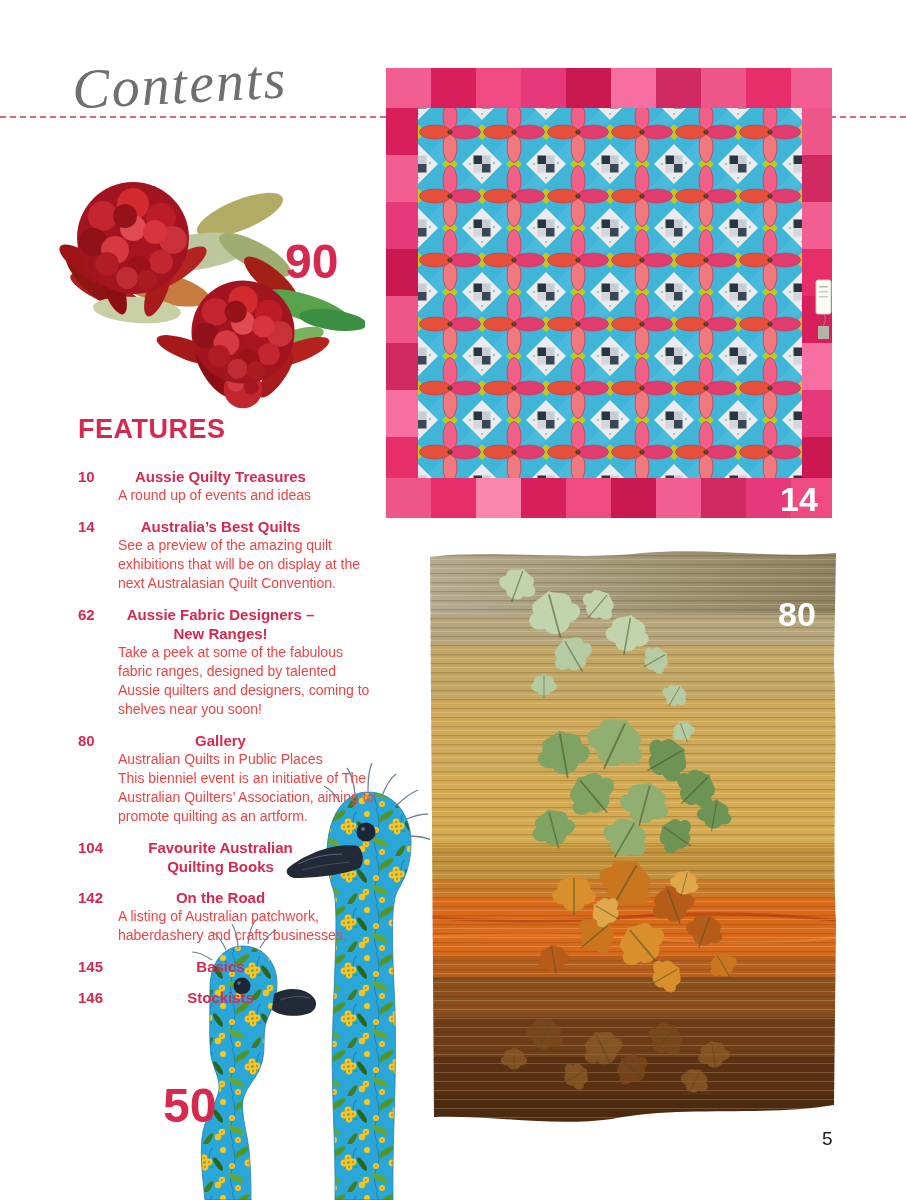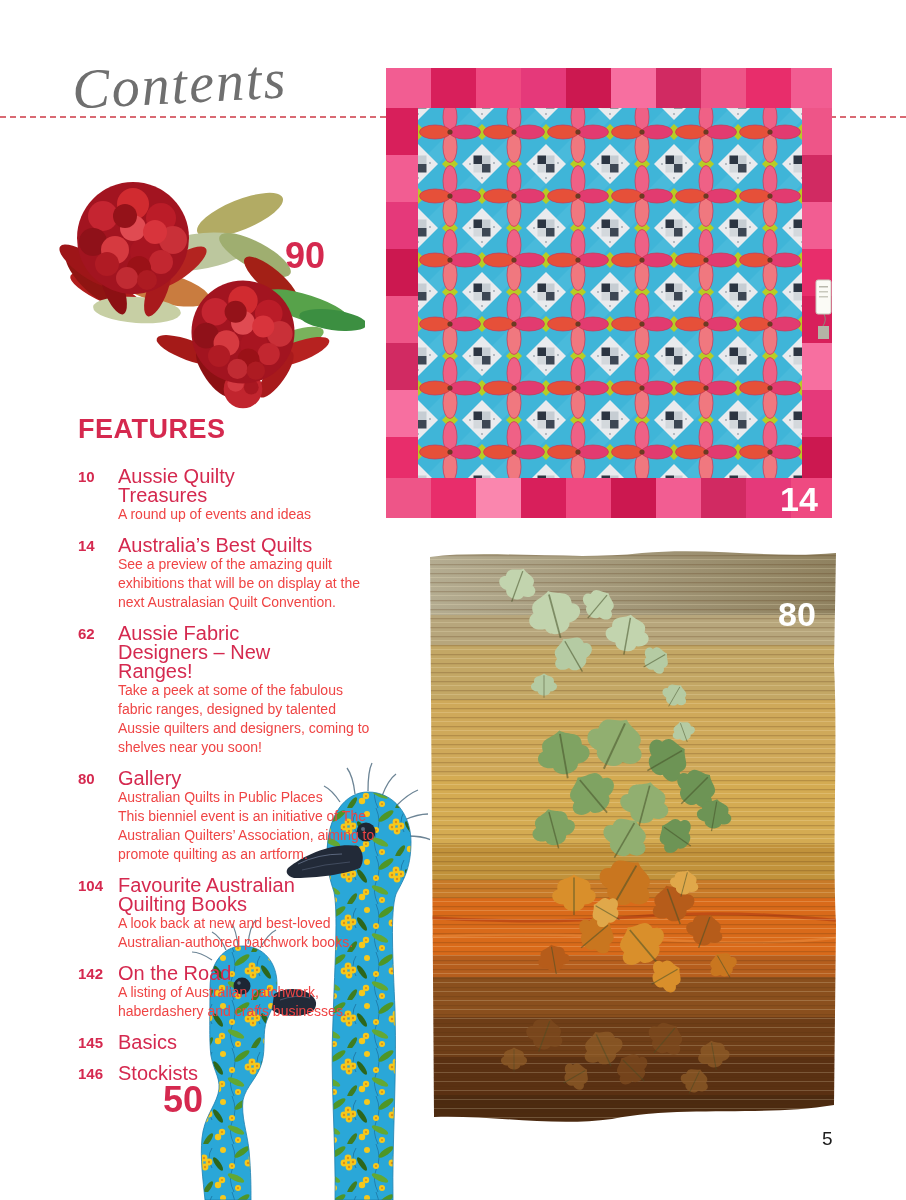--- a/index.html
+++ b/index.html
@@ -8,23 +8,23 @@
   .script-title{position:absolute;left:72px;top:52px;
         font-family:"Liberation Serif",serif;font-style:italic;font-weight:400;
         font-size:56px;color:#6f6f6f;transform:rotate(-3deg);letter-spacing:2px;}
   .dashline{position:absolute;left:0;top:116px;width:906px;height:0;
         border-top:2px dashed #d96a73;}
   .img-wrap{position:absolute;}
   .features{position:absolute;left:78px;top:414px;width:305px;}
   .features h2{margin:0 0 22px 0;font-size:27px;letter-spacing:.5px;color:#d5294f;}
   .feat-item{position:relative;padding-left:40px;margin-top:12px;}
   .feat-num{position:absolute;left:0;top:0;font-weight:bold;font-size:15px;color:#d5294f;line-height:19px;}
-  .feat-title{font-weight:normal;font-size:20px;line-height:19px;color:#d5294f;max-width:205px;}
+  .feat-title{font-weight:bold;font-size:15px;line-height:19px;color:#d5294f;max-width:205px;text-align:center;}
   .feat-sub,.feat-desc{font-size:14px;line-height:19px;color:#ef4444;max-width:258px;}
-  .label-num{position:absolute;font-weight:bold;font-size:36px;color:#d5294f;line-height:1;}
+  .label-num{position:absolute;font-weight:bold;font-size:48px;color:#d5294f;line-height:1;}
   .label-white{position:absolute;font-weight:bold;font-size:34px;color:#ffffff;line-height:1;}
   .page-num{position:absolute;left:822px;top:1128px;font-size:19px;color:#1c1c1c;}
 </style>
 </head>
 <body>
 
 <div class="page">
 
   <div class="dashline"></div>
 
@@ -388,21 +388,20 @@
     <div class="feat-item">
       <span class="feat-num">80</span>
       <div class="feat-title">Gallery</div>
       <div class="feat-sub">Australian Quilts in Public Places</div>
       <div class="feat-desc">This bienniel event is an initiative of The Australian Quilters’ Association, aiming to promote quilting as an artform.</div>
     </div>
 
     <div class="feat-item">
       <span class="feat-num">104</span>
       <div class="feat-title">Favourite Australian Quilting Books</div>
-      <div class="feat-desc">A look back at new and best-loved Australian-authored patchwork books.</div>
     </div>
 
     <div class="feat-item">
       <span class="feat-num">142</span>
       <div class="feat-title">On the Road</div>
       <div class="feat-desc">A listing of Australian patchwork, haberdashery and crafts businesses.</div>
     </div>
 
     <div class="feat-item">
       <span class="feat-num">145</span>

